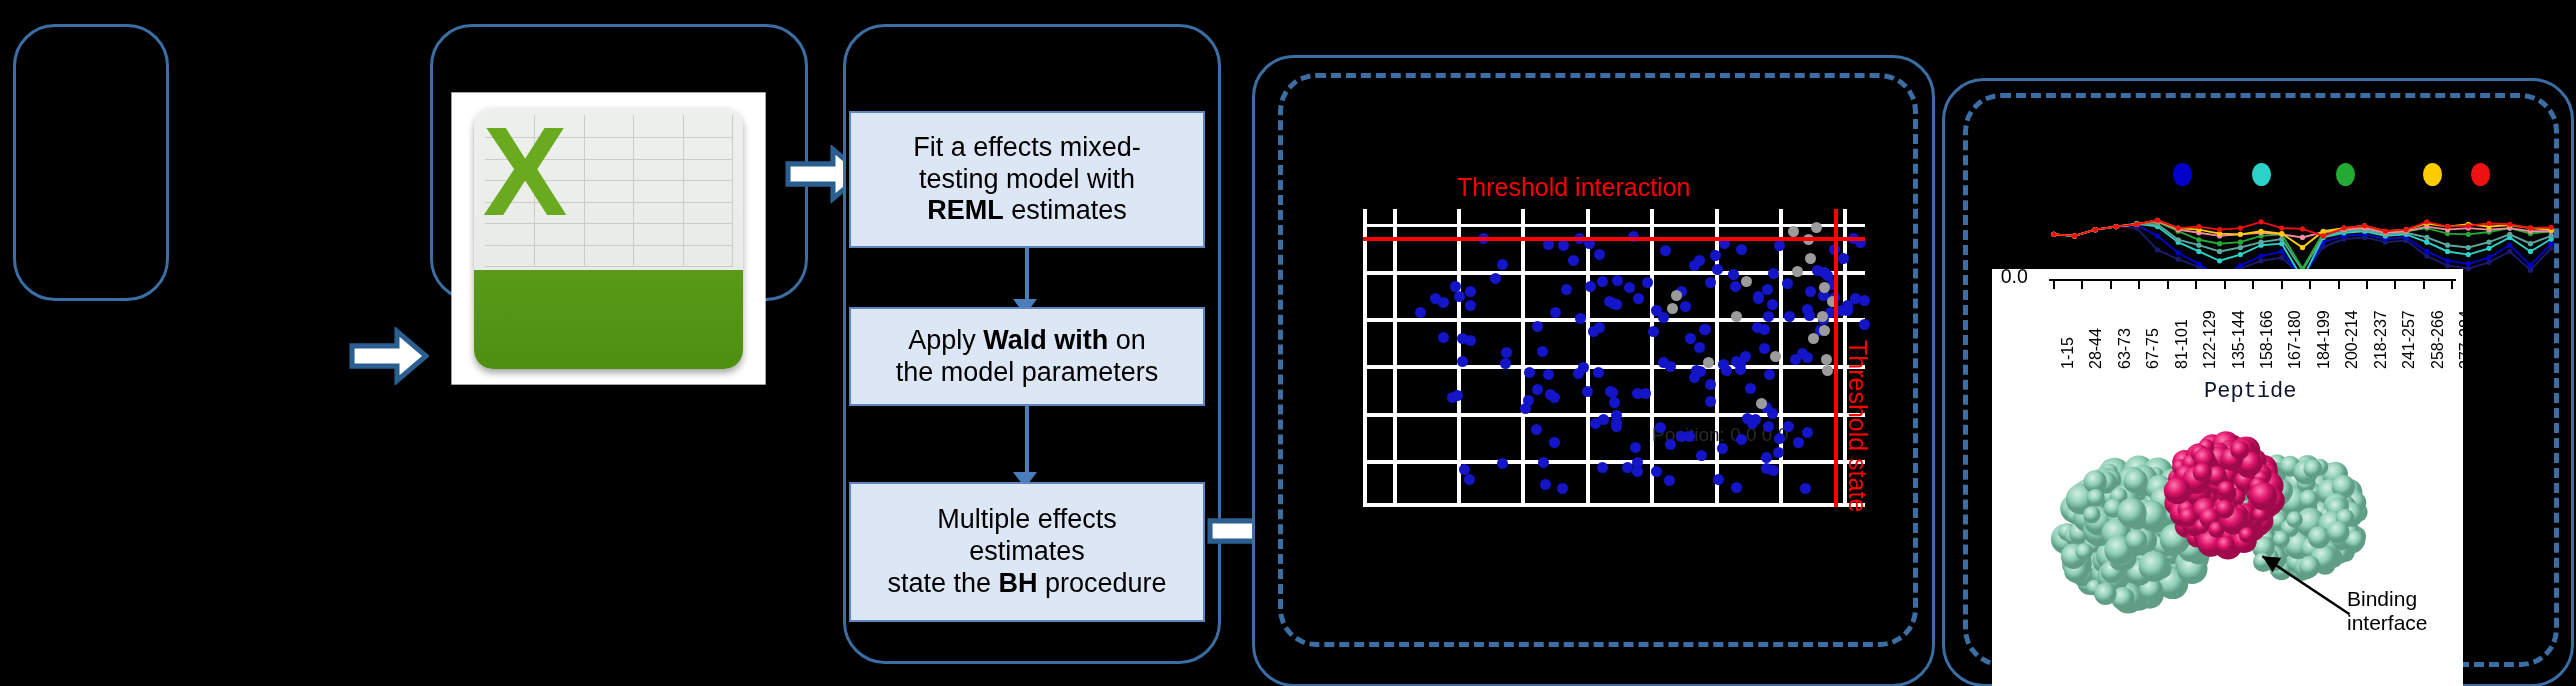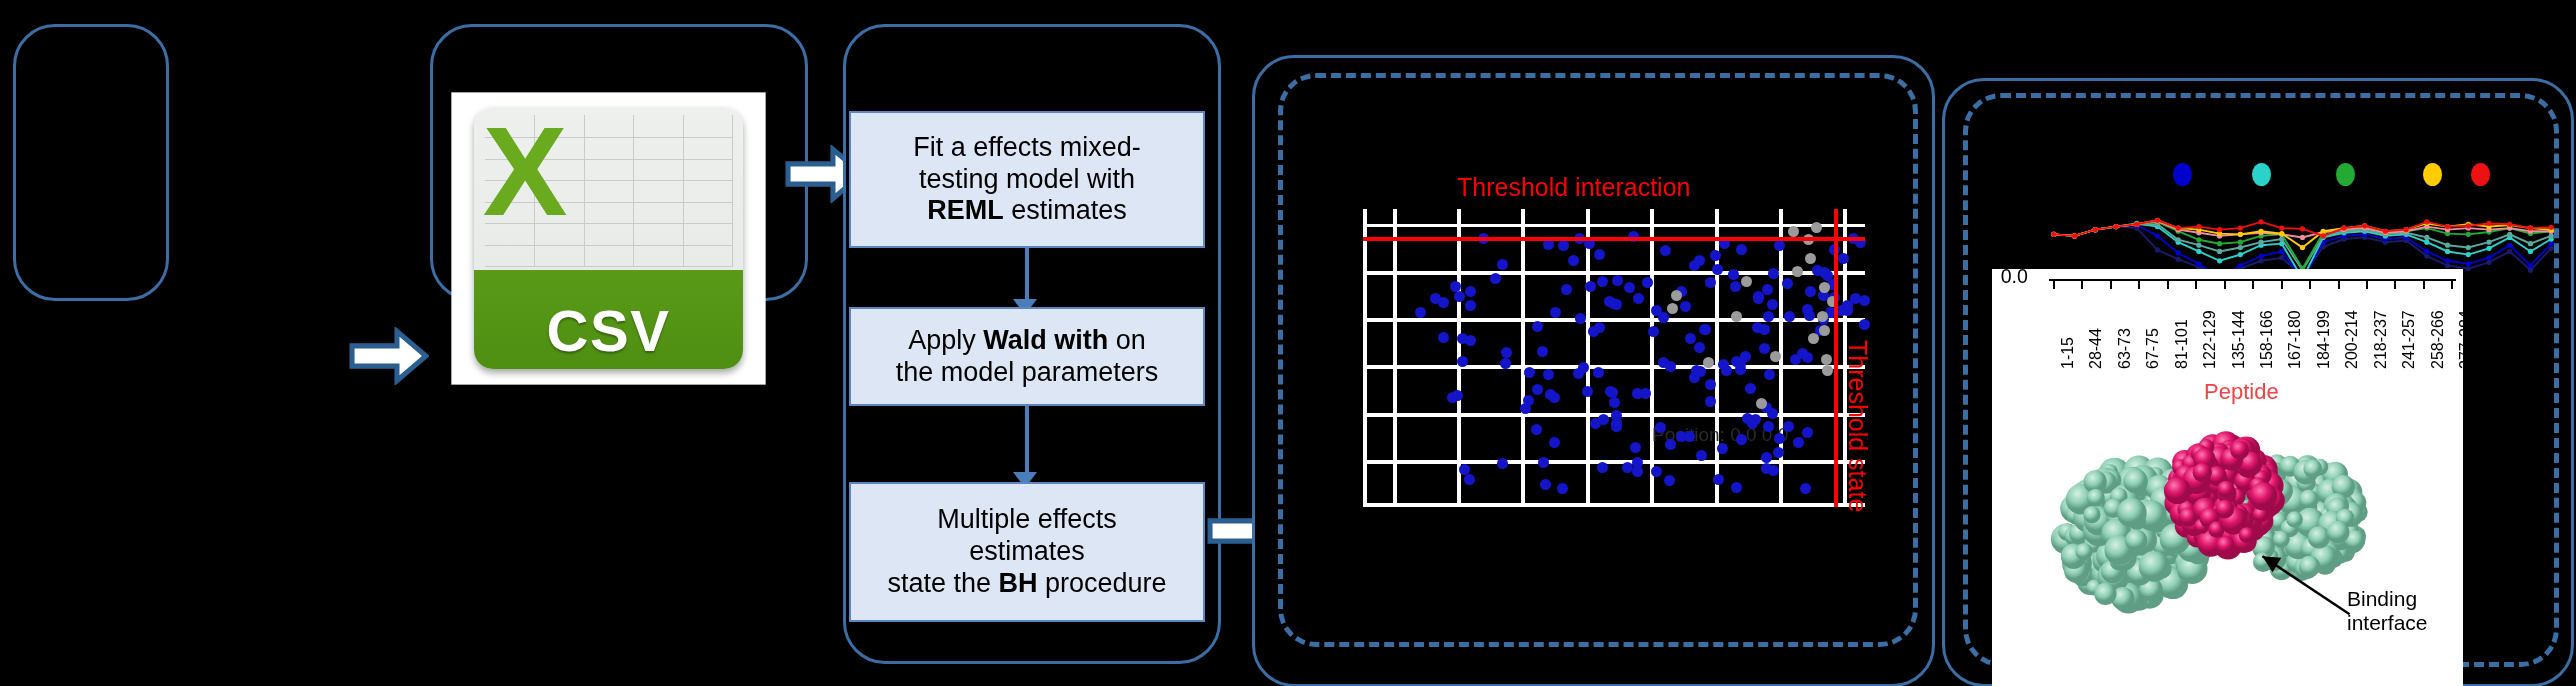--- a/index.html
+++ b/index.html
@@ -52,21 +52,21 @@
   
   .linechart{position:absolute;}
   .legend-dot{position:absolute;border-radius:50%;}
 
   
   .inset{position:absolute;background:#fff;overflow:hidden;}
   .axis-line{position:absolute;background:#000;}
   .tick{position:absolute;background:#000;width:1.5px;}
   .pep-lbl{position:absolute;font-size:16px;color:#000;white-space:nowrap;
            transform:rotate(-90deg);transform-origin:left top;}
-  .axis-title{position:absolute;font-size:22px;color:#ef4444;}
+  .axis-title{position:absolute;font-size:22px;color:#0f172a;font-family:Liberation Mono, monospace;}
   .ylabel00{position:absolute;font-size:19.6px;color:#000;}
   .callout{position:absolute;font-size:21px;color:#000;line-height:1.12;}
 </style>
 </head>
 <body>
 
 <div class="panel" style="left:13px;top:24px;width:156px;height:277px;"></div>
 
 <div class="arrow" style="left:349px;top:327px;width:80px;height:58px;">
   <svg width="80" height="58" viewBox="0 0 110 80">
@@ -109,21 +109,20 @@
       <div class="cell" style="left:40%;top:71%;width:20%;height:14.2%;"></div>
       <div class="cell" style="left:60%;top:71%;width:20%;height:14.2%;"></div>
       <div class="cell" style="left:80%;top:71%;width:20%;height:14.2%;"></div>
       <div class="cell" style="left:0%;top:85.2%;width:20%;height:14.2%;"></div>
       <div class="cell" style="left:20%;top:85.2%;width:20%;height:14.2%;"></div>
       <div class="cell" style="left:40%;top:85.2%;width:20%;height:14.2%;"></div>
       <div class="cell" style="left:60%;top:85.2%;width:20%;height:14.2%;"></div>
       <div class="cell" style="left:80%;top:85.2%;width:20%;height:14.2%;"></div>
     </div>
     <div class="csv-x">X</div>
-    <div class="csv-label">CSV</div>
   </div>
 </div>
 
 <div class="arrow" style="left:785px;top:145px;width:80px;height:58px;">
   <svg width="80" height="58" viewBox="0 0 110 80">
     <polygon points="4,26 66,26 66,6 106,40 66,74 66,54 4,54" fill="#ffffff" stroke="#2c5f91" stroke-width="7"></polygon>
   </svg>
 </div>
 
 <div class="panel" style="left:843px;top:24px;width:378px;height:640px;"></div>

